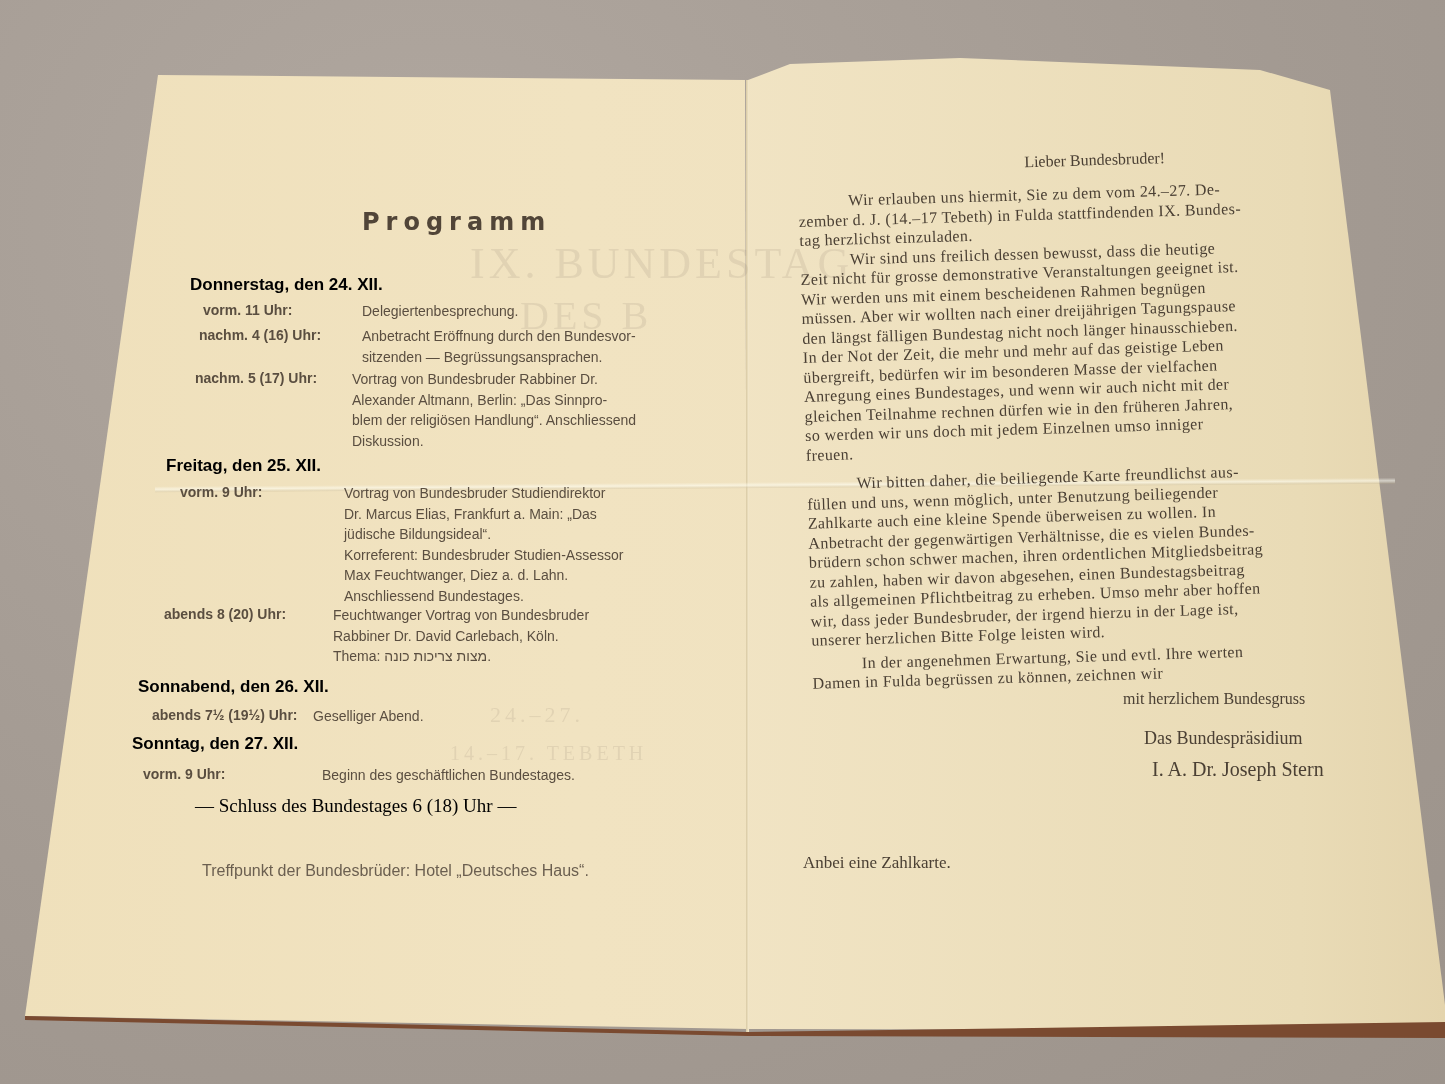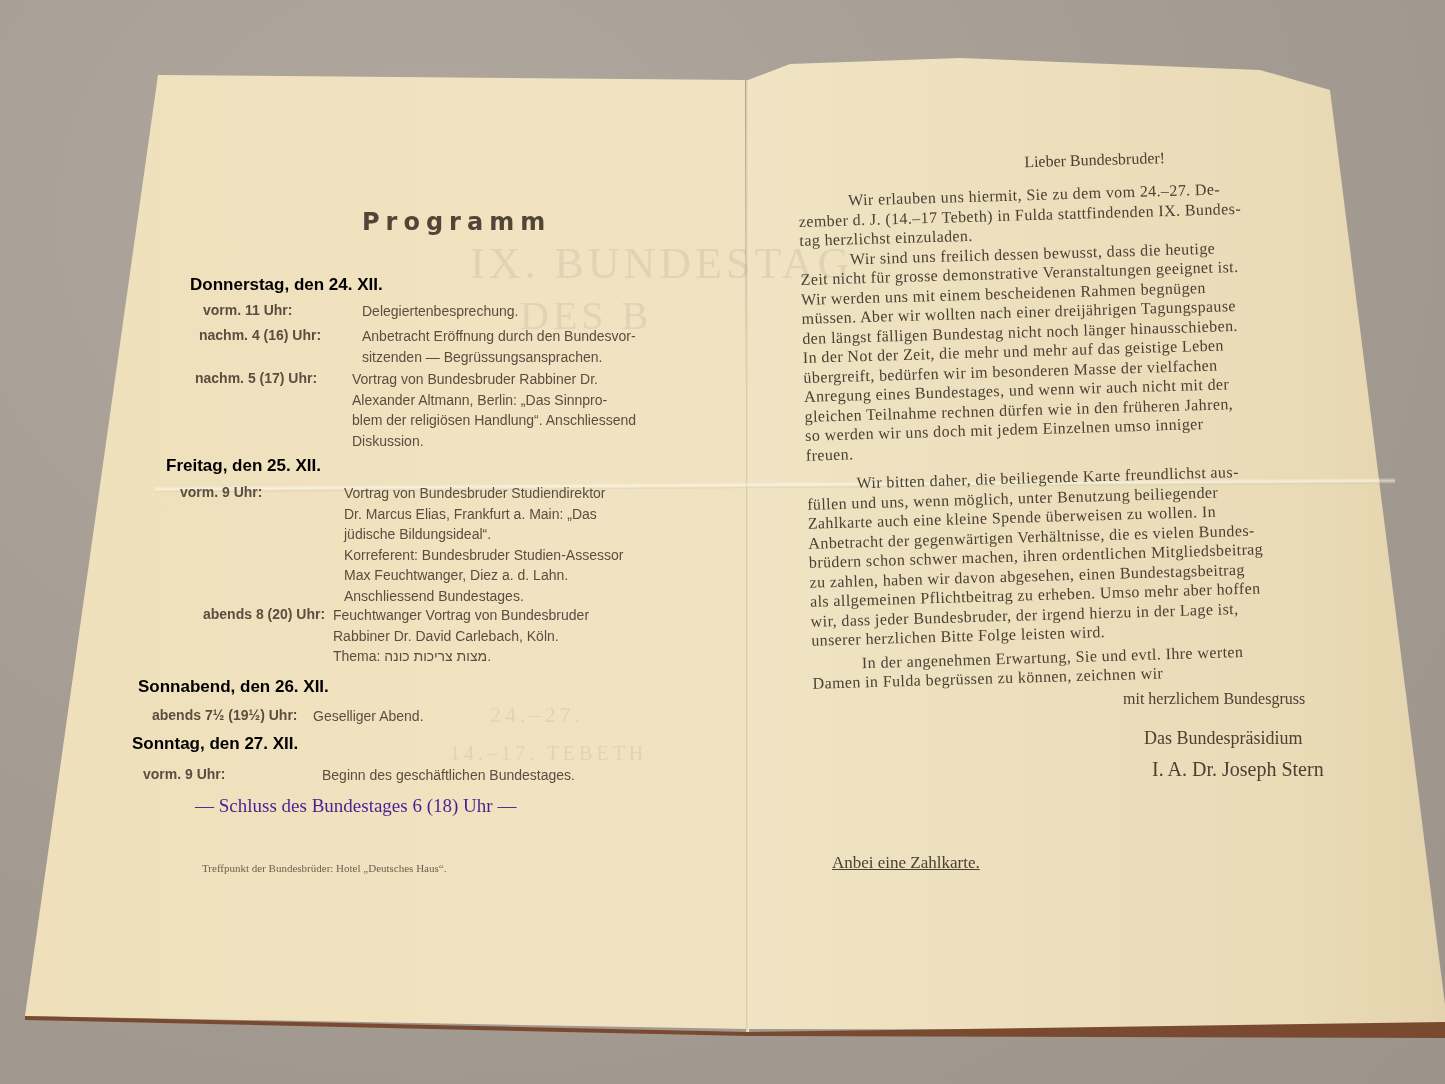--- a/index.html
+++ b/index.html
@@ -49,45 +49,44 @@
     .day {
       position: absolute; font-family: "Liberation Sans", sans-serif; font-size: 17px;
       color: #000000;
     }
     .day b { font-weight: bold; }
     .slot { position: absolute; font-family: "Liberation Sans", sans-serif; font-size: 14px; color: #5a4e40; }
     .slot-time { position: absolute; font-weight: bold; white-space: nowrap; }
     .slot-text { position: absolute; line-height: 20.5px; text-align: justify; }
     .slot-text span { display: block; }
     .closing {
-      position: absolute; left: 195px; top: 795px; font-size: 19px; color: #4c1d95;
+      position: absolute; left: 195px; top: 795px; font-size: 19px; color: #000000;
       font-family: "Liberation Serif", serif;
     }
     .meeting {
-      position: absolute; left: 202px; top: 862px; font-size: 11px; color: #6b5f50;
-      font-family: Liberation Serif, serif;
+      position: absolute; left: 202px; top: 862px; font-size: 16px; color: #6b5f50;
+      font-family: Liberation Sans, sans-serif;
     }
 
     
     .letter {
       position: absolute; left: 797px; top: 160px; width: 560px;
       font-family: "Liberation Serif", serif; font-size: 16px; color: #4b4034;
       transform: rotate(-1.7deg); transform-origin: 0 0;
     }
     .salutation { text-align: center; font-size: 16px; margin-left: 35px; margin-bottom: 14px; }
     .letter p { margin: 0; line-height: 19.5px; text-align: justify; text-align-last: left; letter-spacing: 0.4px; }
     .letter p .ind { display: inline-block; width: 50px; }
     .letter .gap { height: 10px; }
     .sign {
       position: absolute; font-family: "Liberation Serif", serif; color: #4b4034;
     }
     .enclosure {
-      position: absolute; left: 832px; top: 853px; font-size: 17px; color: #4b4034;
+      position: absolute; left: 803px; top: 853px; font-size: 17px; color: #4b4034;
       font-family: "Liberation Serif", serif;
-      text-decoration: underline;
     }
   </style>
 </head>
 <body>
 
 <div class="paper">
   <div class="page-left"></div>
   <div class="page-right"></div>
   <div class="bottom-edge"></div>
   <div class="spine"></div>
@@ -130,21 +129,21 @@
     <div class="slot-text" style="left:344px;top:483px;width:350px;">
       <span>Vortrag von Bundesbruder Studiendirektor</span>
       <span>Dr. Marcus Elias, Frankfurt a. Main: „Das</span>
       <span>jüdische Bildungsideal“.</span>
       <span>Korreferent: Bundesbruder Studien-Assessor</span>
       <span>Max Feuchtwanger, Diez a. d. Lahn.</span>
       <span>Anschliessend Bundestages.</span>
     </div>
   </div>
   <div class="slot">
-    <div class="slot-time" style="left:164px;top:606px;margin-left:39px;">abends 8 (20) Uhr:</div>
+    <div class="slot-time" style="left:164px;top:606px;">abends 8 (20) Uhr:</div>
     <div class="slot-text" style="left:333px;top:605px;width:360px;">
       <span>Feuchtwanger Vortrag von Bundesbruder</span>
       <span>Rabbiner Dr. David Carlebach, Köln.</span>
       <span>Thema: מצות צריכות כונה.</span>
     </div>
   </div>
 
   <div class="day" style="left:138px;top:677px;"><b>Sonnabend, den 26. XII.</b></div>
   <div class="slot">
     <div class="slot-time" style="left:152px;top:707px;">abends 7½ (19½) Uhr:</div>

